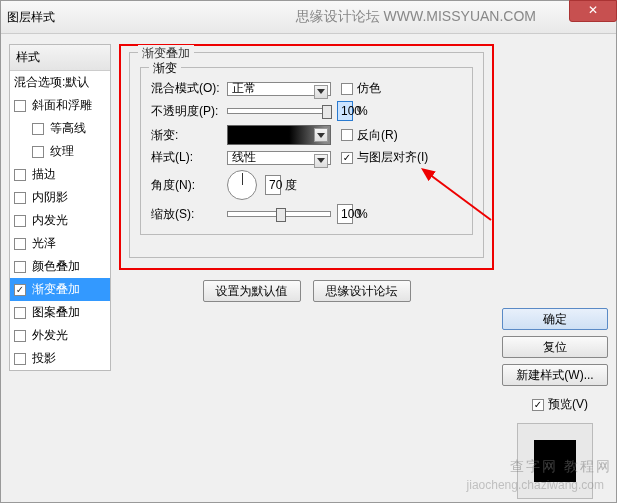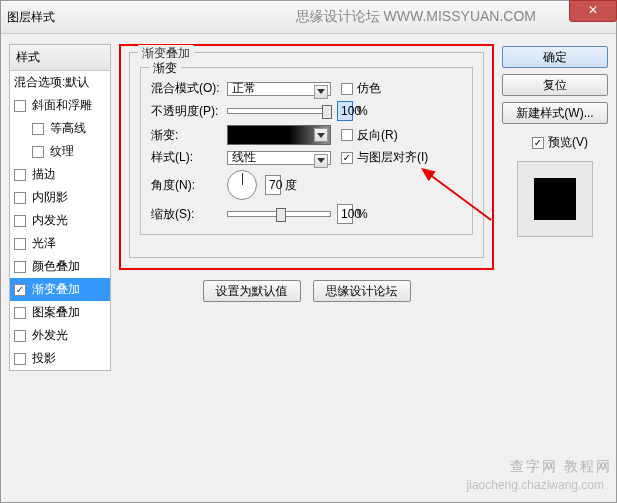--- a/index.html
+++ b/index.html
@@ -35,21 +35,21 @@
 .num-input { width: 16px; height: 20px; border: 1px solid #888; background: #fff; padding: 0 3px; display: flex; align-items: center; }
 .num-input.highlight { background: #cce4ff; border: 1px solid #2a7ad0; }
 .unit { margin-left: 4px; }
 .grad-swatch { flex: 0 0 104px; height: 20px; border: 1px solid #666; background: linear-gradient(to right,#000 0%,#000 60%,#888 95%,#888 100%); position: relative; }
 .grad-swatch .arrow { position: absolute; right: 2px; top: 2px; width: 14px; height: 14px; background: linear-gradient(#f4f4f4,#ddd); border: 1px solid #999; display: flex; align-items: center; justify-content: center; }
 .grad-swatch .arrow::after { content: ""; border-left: 4px solid transparent; border-right: 4px solid transparent; border-top: 5px solid #333; }
 .angle-dial { width: 30px; height: 30px; border: 1px solid #888; border-radius: 50%; background: #fff; position: relative; margin-right: 8px; }
 .angle-dial::after { content: ""; position: absolute; width: 1px; height: 12px; background: #333; left: 14px; top: 2px; transform-origin: bottom center; }
 .btn { height: 22px; padding: 0 12px; background: linear-gradient(#fafafa,#e4e4e4); border: 1px solid #888; border-radius: 2px; cursor: pointer; display: inline-flex; align-items: center; justify-content: center; }
 .btn-row { display: flex; gap: 12px; justify-content: center; margin-top: 10px; }
-.right-col { width: 106px; display: flex; flex-direction: column; align-items: stretch; gap: 6px; padding-top: 2px; }
+.right-col { width: 106px; display: flex; flex-direction: column; align-items: stretch; gap: 6px; padding-top: 2px; justify-content: flex-end; }
 .right-col .btn-primary { background: linear-gradient(#e8f0fb,#cfe0f4); border: 1px solid #5a8ac6; }
 .preview-cb { display: flex; align-items: center; justify-content: center; margin-top: 4px; }
 .preview-box { width: 76px; height: 76px; border: 1px solid #bbb; background: #e8e8e8; margin: 4px auto 0 auto; display: flex; align-items: center; justify-content: center; }
 .preview-inner { width: 42px; height: 42px; background: #000; }
 .red-arrow { position: absolute; left: 300px; top: 124px; pointer-events: none; }
 .red-arrow svg { overflow: visible; }
 .watermark1 { position: absolute; right: 4px; bottom: 26px; color: rgba(120,120,120,.5); font-size: 14px; letter-spacing: 2px; }
 .watermark2 { position: absolute; right: 12px; bottom: 10px; color: rgba(120,120,120,.4); font-size: 12px; }
 </style>
 </head>

